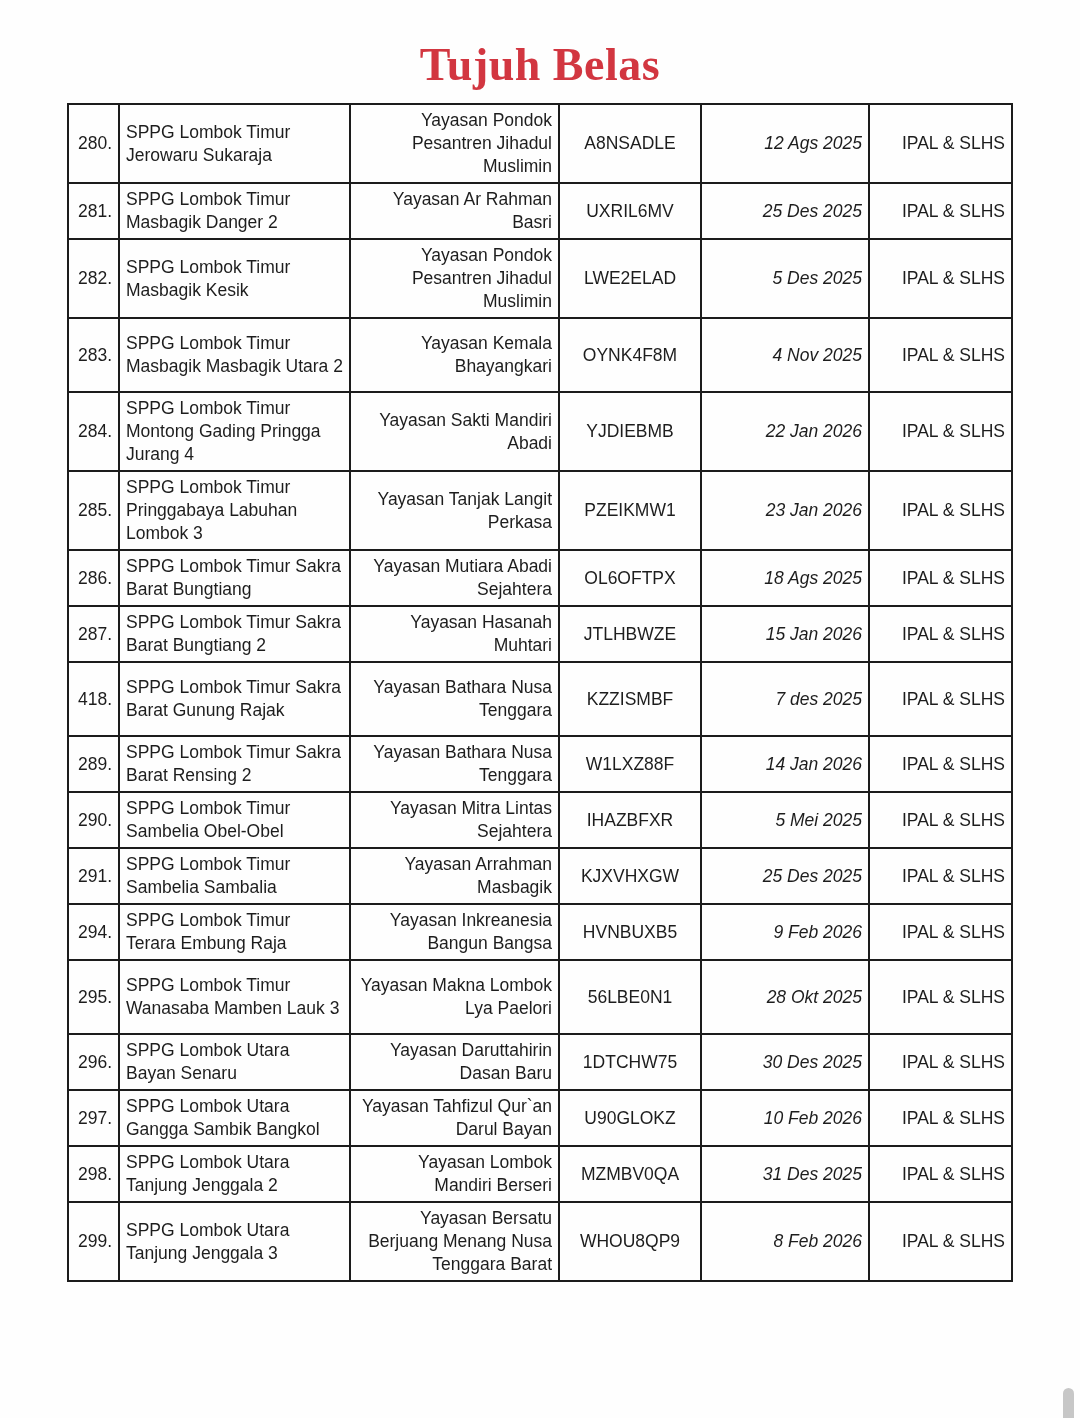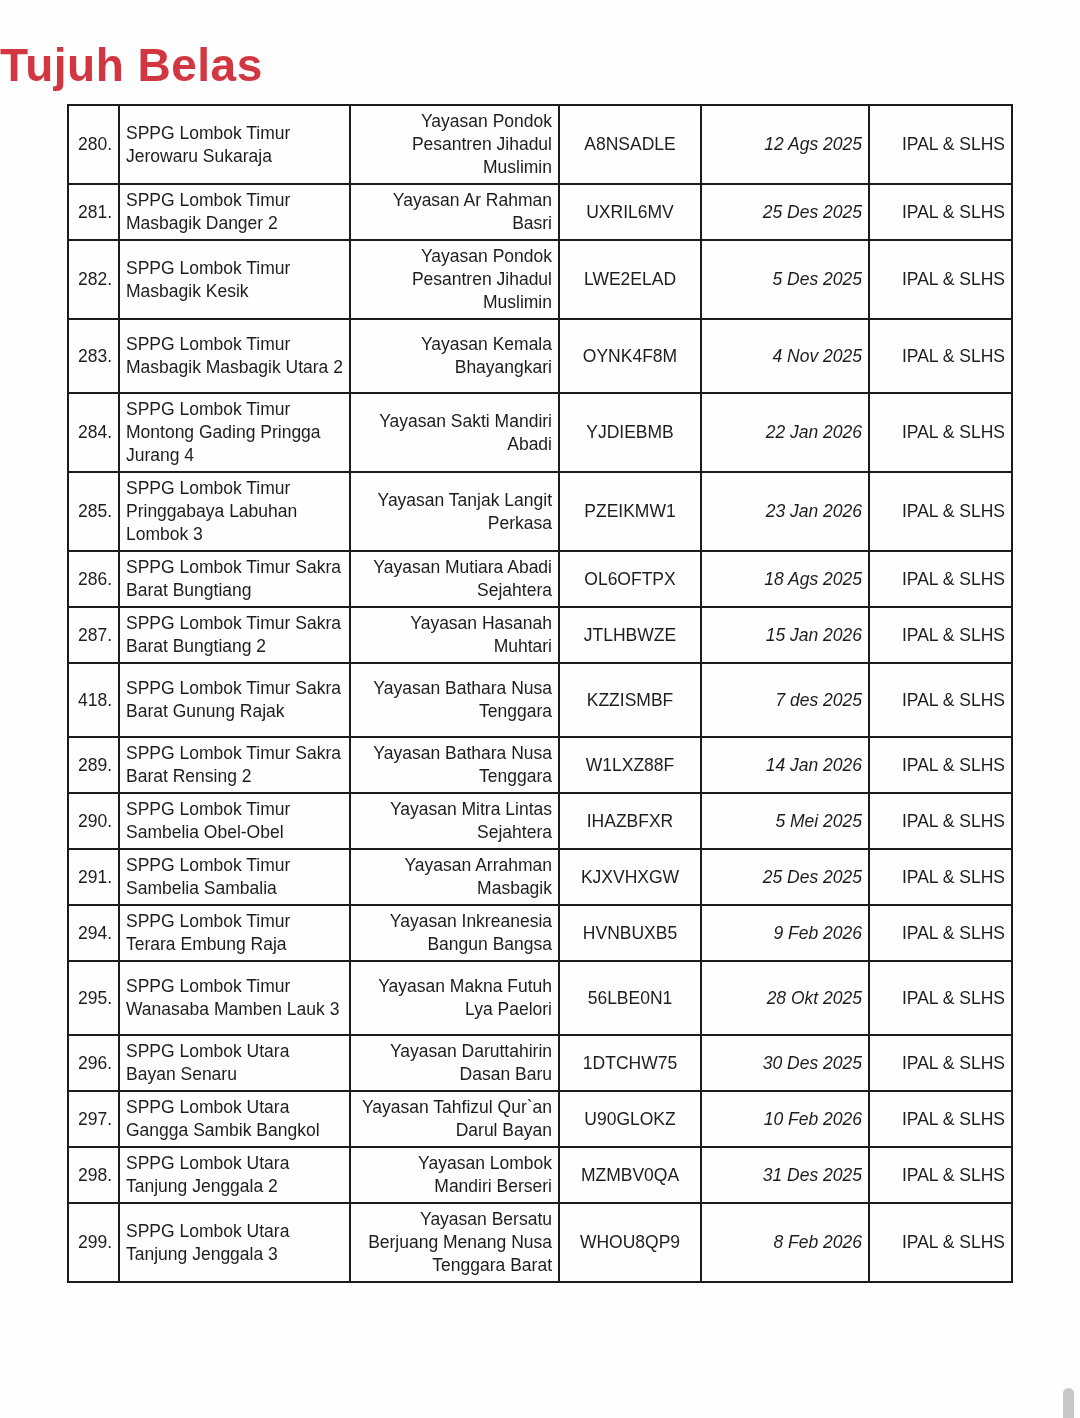--- a/index.html
+++ b/index.html
@@ -10,27 +10,28 @@
     color: #1d1d1d;
   }
   .page {
     position: relative;
     width: 1080px;
     height: 1418px;
     background: #fefefe;
     overflow: hidden;
   }
   .title {
-    text-align: left;
+    text-align: center;
     margin-top: 38px;
     margin-bottom: 12px;
     font-size: 46px;
     font-weight: 600;
     letter-spacing: 0.5px;
     color: #d23640;
+    font-family: Liberation Serif, serif;
   }
   table.sppg {
     border-collapse: collapse;
     table-layout: fixed;
     width: 944px;
     margin: 0 auto;
   }
   table.sppg td {
     border: 2px solid #1c1c1c;
     font-size: 17.5px;
@@ -174,21 +175,21 @@
           <td class="c-no">294.</td>
           <td class="c-name">SPPG Lombok Timur Terara Embung Raja</td>
           <td class="c-fond">Yayasan Inkreanesia Bangun Bangsa</td>
           <td class="c-code">HVNBUXB5</td>
           <td class="c-date">9 Feb 2026</td>
           <td class="c-cert">IPAL &amp; SLHS</td>
         </tr>
         <tr class="h3">
           <td class="c-no">295.</td>
           <td class="c-name">SPPG Lombok Timur Wanasaba Mamben Lauk 3</td>
-          <td class="c-fond">Yayasan Makna Futuh Lya Paelori</td>
+          <td class="c-fond">Yayasan Makna Lombok Lya Paelori</td>
           <td class="c-code">56LBE0N1</td>
           <td class="c-date">28 Okt 2025</td>
           <td class="c-cert">IPAL &amp; SLHS</td>
         </tr>
         <tr class="h2">
           <td class="c-no">296.</td>
           <td class="c-name">SPPG Lombok Utara Bayan Senaru</td>
           <td class="c-fond">Yayasan Daruttahirin Dasan Baru</td>
           <td class="c-code">1DTCHW75</td>
           <td class="c-date">30 Des 2025</td>

